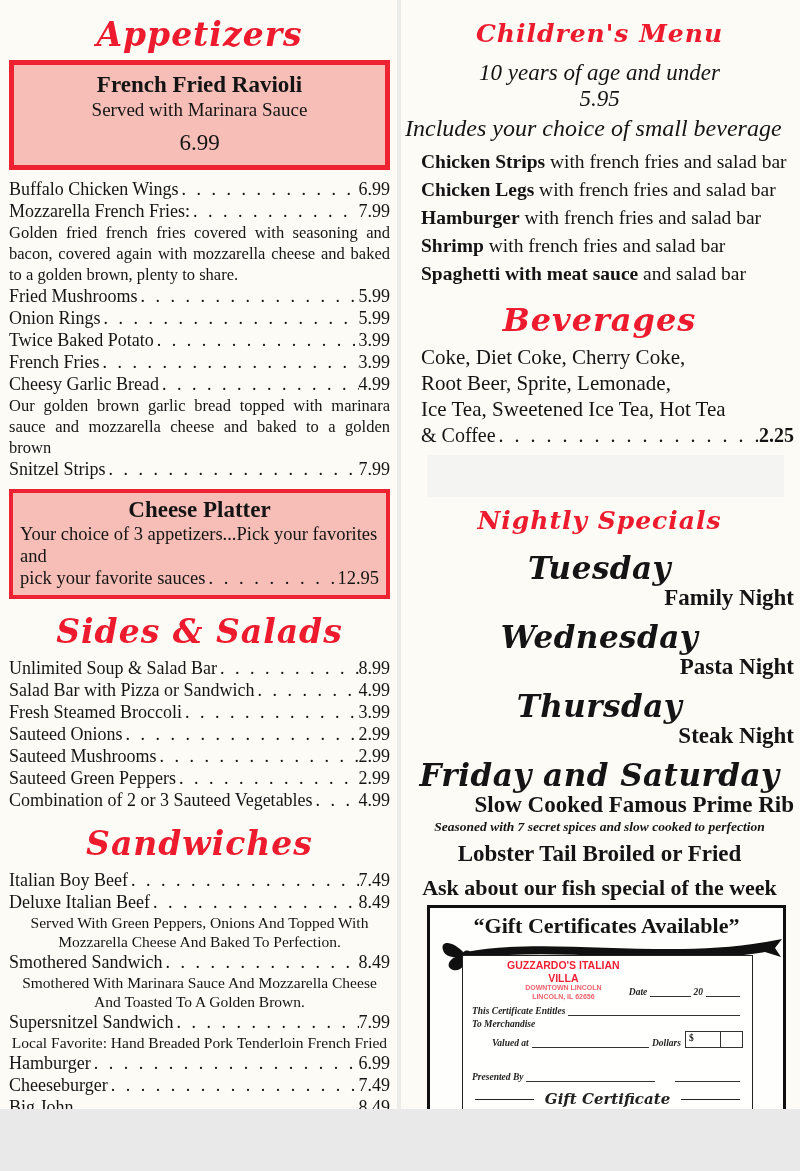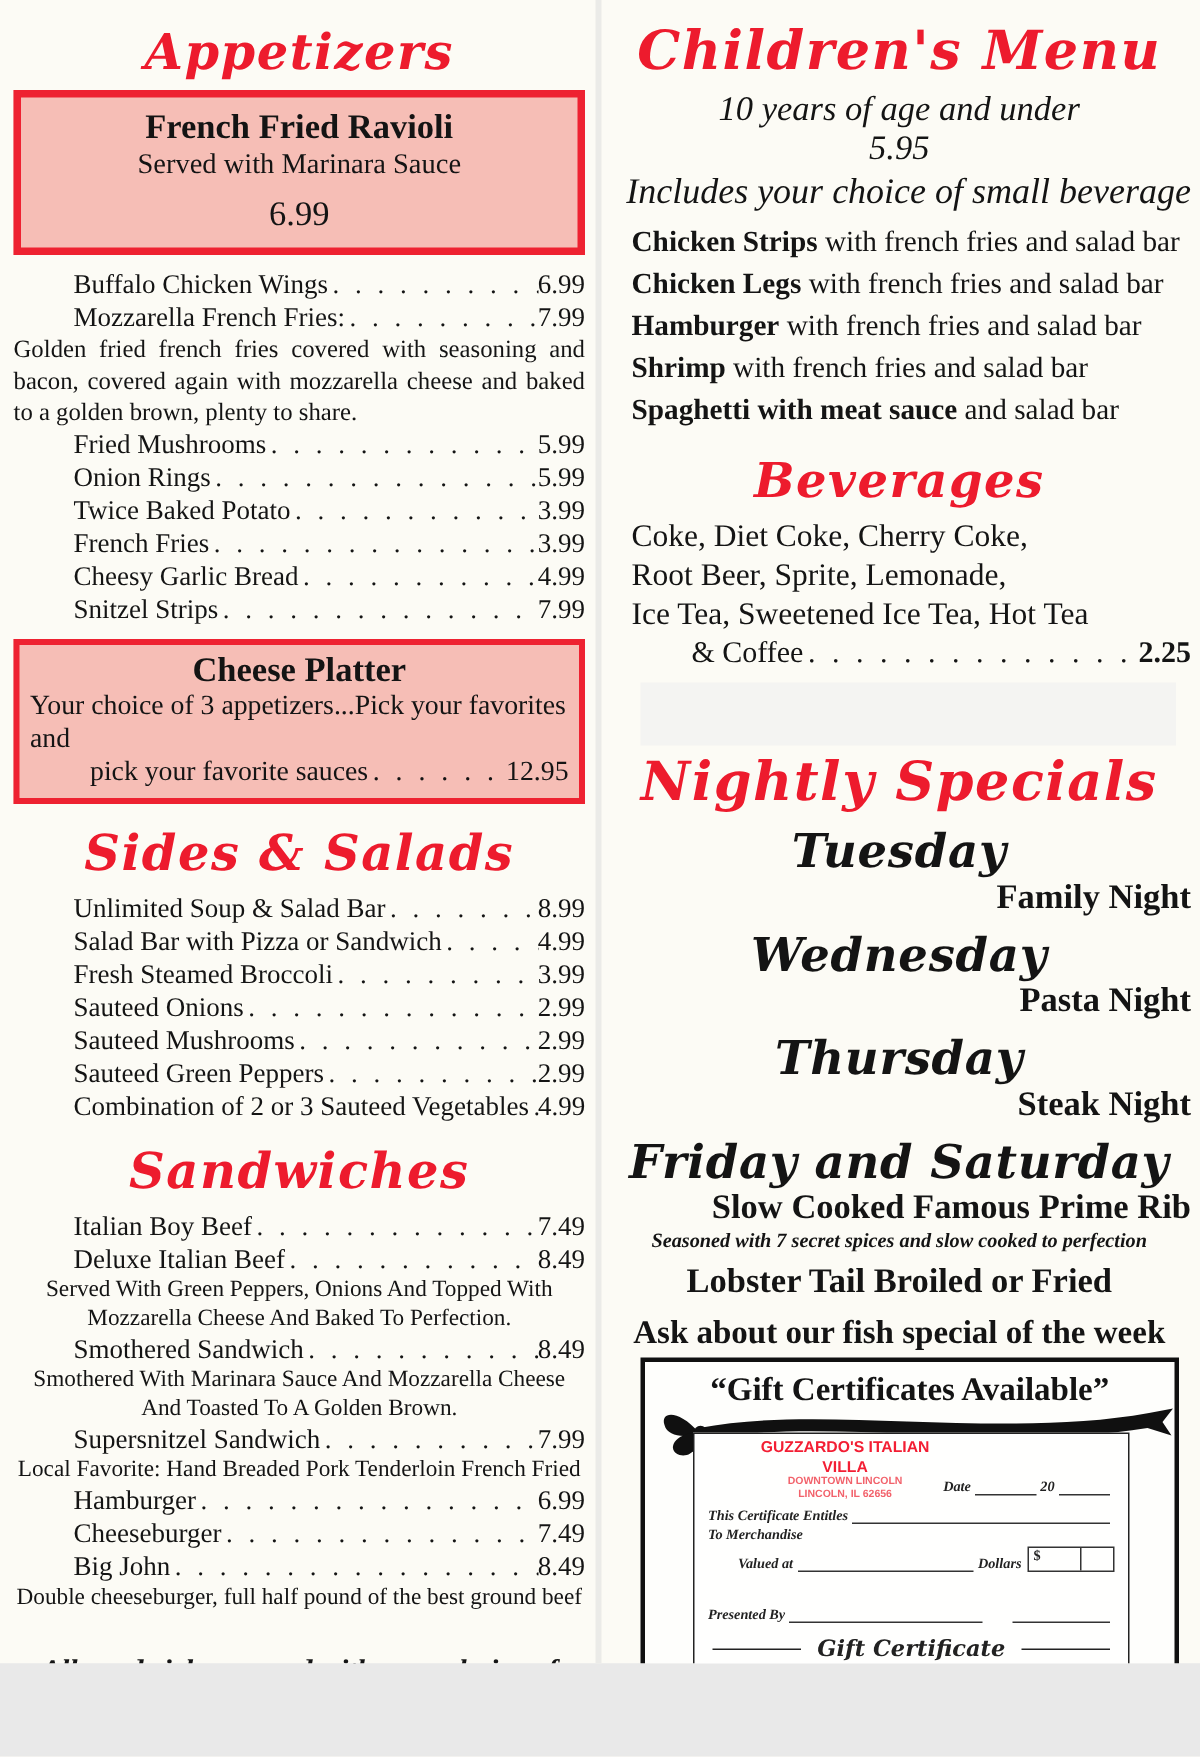--- a/index.html
+++ b/index.html
@@ -21,59 +21,59 @@
   .seam{position:absolute;left:397px;top:0;width:4px;height:100%;background:#ebebe8;}
   .col{position:absolute;top:0;box-sizing:border-box;}
   .col-left{left:0;width:397px;padding:2px 7px 0 9px;}
   .col-right{left:401px;width:399px;padding:2px 6px 0 4px;}
 
   h1.script{
     font-family:"DejaVu Serif",serif;font-style:italic;font-weight:700;
     color:var(--red);text-align:center;font-size:33px;line-height:42px;margin:12px 0 4px;
     letter-spacing:1px;
   }
-  h1.sz-lg{font-size:36px;line-height:44px;margin-top:10px;text-align:center;}
+  h1.sz-lg{font-size:25px;line-height:44px;margin-top:10px;text-align:center;}
   h1.sz-md{font-size:32px;line-height:40px;}
 
   
   .feature-box{
     border:5px solid var(--boxred);background:var(--pink);
     text-align:center;padding:7px 6px 9px;margin:2px 0 8px;
   }
   .fb-name{font-weight:bold;font-size:23px;line-height:26px;}
   .fb-sub{font-size:19px;line-height:22px;margin-top:1px;}
   .fb-price{font-size:23px;margin-top:9px;}
   .combo-box{
     border:4px solid var(--boxred);background:var(--pink);
     padding:3px 7px 6px;margin:9px 0 4px;
   }
   .cb-title{text-align:center;font-weight:bold;font-size:23px;line-height:27px;}
   .cb-line{font-size:18.5px;line-height:22px;}
 
   
   .items{font-size:18px;}
-  .row{display:flex;align-items:baseline;line-height:22px;margin-left:40px;}
+  .row{display:flex;align-items:baseline;line-height:22px;}
   .nm{white-space:nowrap;}
   .pr{white-space:nowrap;}
   .dots{flex:1 1 auto;overflow:hidden;white-space:nowrap;padding:0 3px;}
   .dots::after{
     content:". . . . . . . . . . . . . . . . . . . . . . . . . . . . . . . . . . . . . . . . . . . . . . . . . . . . . . . . . . . .";
     letter-spacing:3px;
   }
   .desc{font-size:16.5px;line-height:21px;text-align:justify;}
   .desc.center{text-align:center;font-size:15.5px;line-height:19px;}
 
   .swfooter{
     font-weight:bold;font-style:italic;font-size:20px;line-height:26px;
     text-align:center;margin-top:27px;padding:0 2px;
   }
 
   
   .ch-age,.ch-price{font-style:italic;text-align:center;font-size:23px;line-height:26px;}
-  .ch-includes{font-style:italic;text-align:right;font-size:24px;line-height:28px;margin:2px 0 6px;}
+  .ch-includes{font-style:italic;text-align:left;font-size:24px;line-height:28px;margin:2px 0 6px;}
   .ch-rows{padding-left:16px;}
   .ch-row{font-size:19.5px;line-height:28px;}
   .ch-row .b{font-weight:bold;}
 
   
   .bev{padding-left:16px;font-size:21px;}
   .bev-line{line-height:26px;}
   .bev .row{line-height:26px;font-size:20px;}
   .pr-b{font-weight:bold;font-size:20px;}
 
@@ -191,20 +191,21 @@
           <span class="dots"></span>
           <span class="pr">3.99</span>
         </div>
 
         <div class="row">
           <span class="nm">Cheesy Garlic Bread</span>
           <span class="dots"></span>
           <span class="pr">4.99</span>
         </div>
 
+        <div class="desc">Our golden brown garlic bread topped with marinara sauce and mozzarella cheese and baked to a golden brown</div>
 
         <div class="row">
           <span class="nm">Snitzel Strips</span>
           <span class="dots"></span>
           <span class="pr">7.99</span>
         </div>
       </div>
 
     <div class="combo-box">
       <div class="cb-title">Cheese Platter</div>

